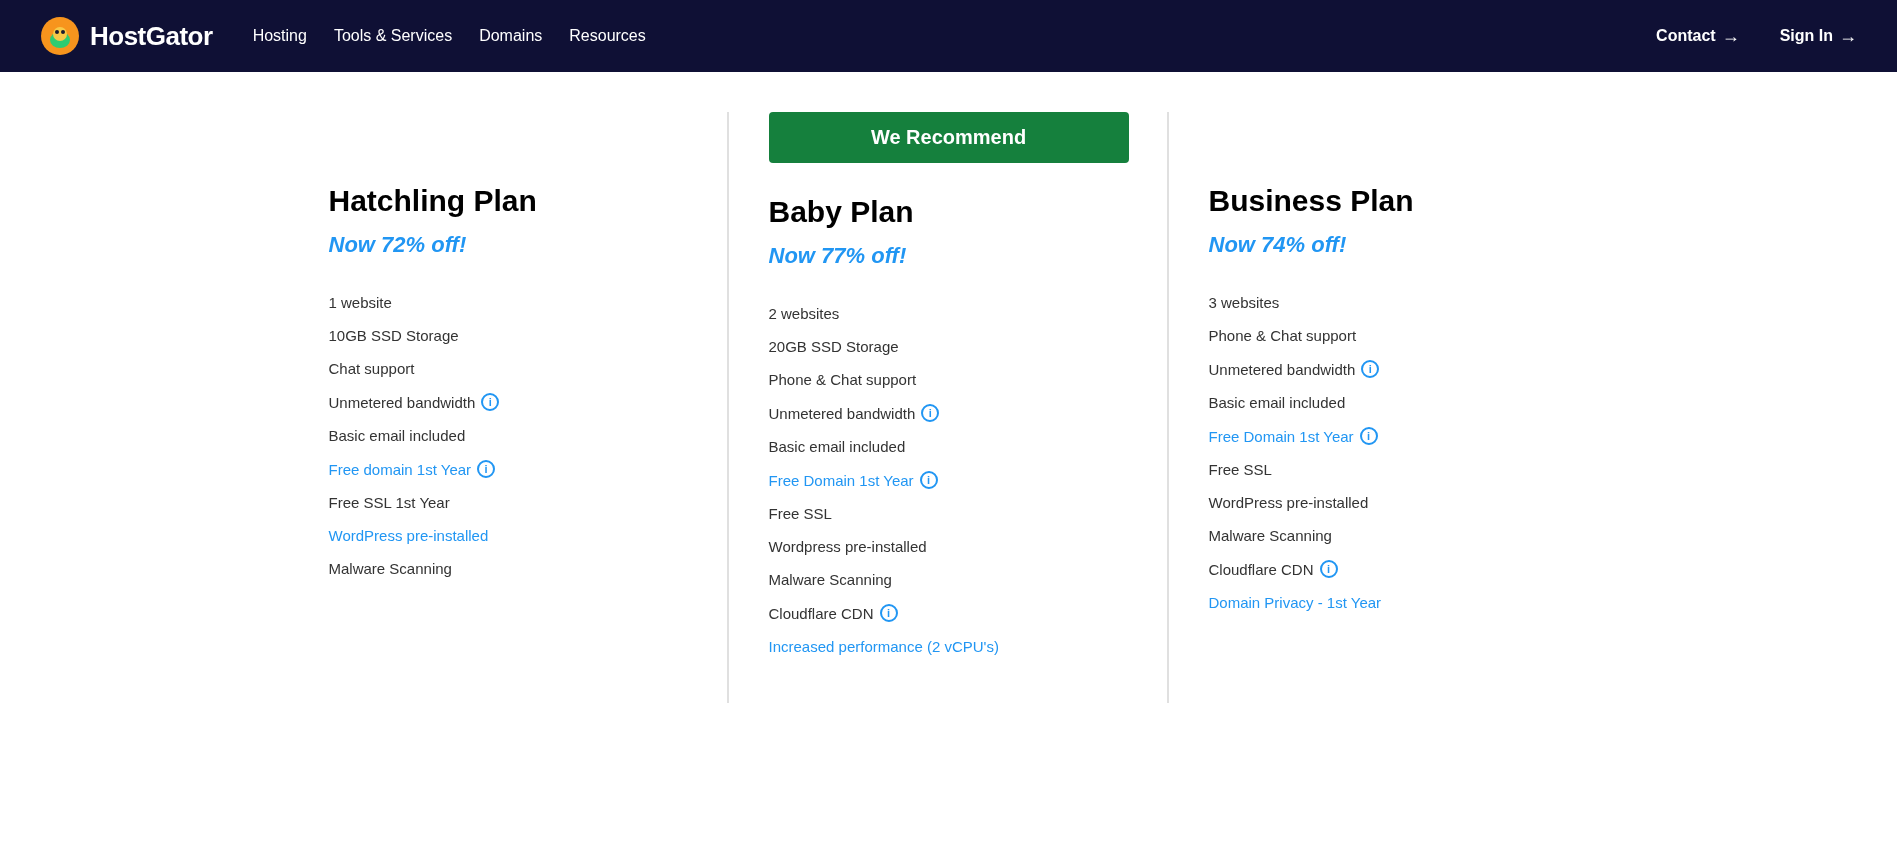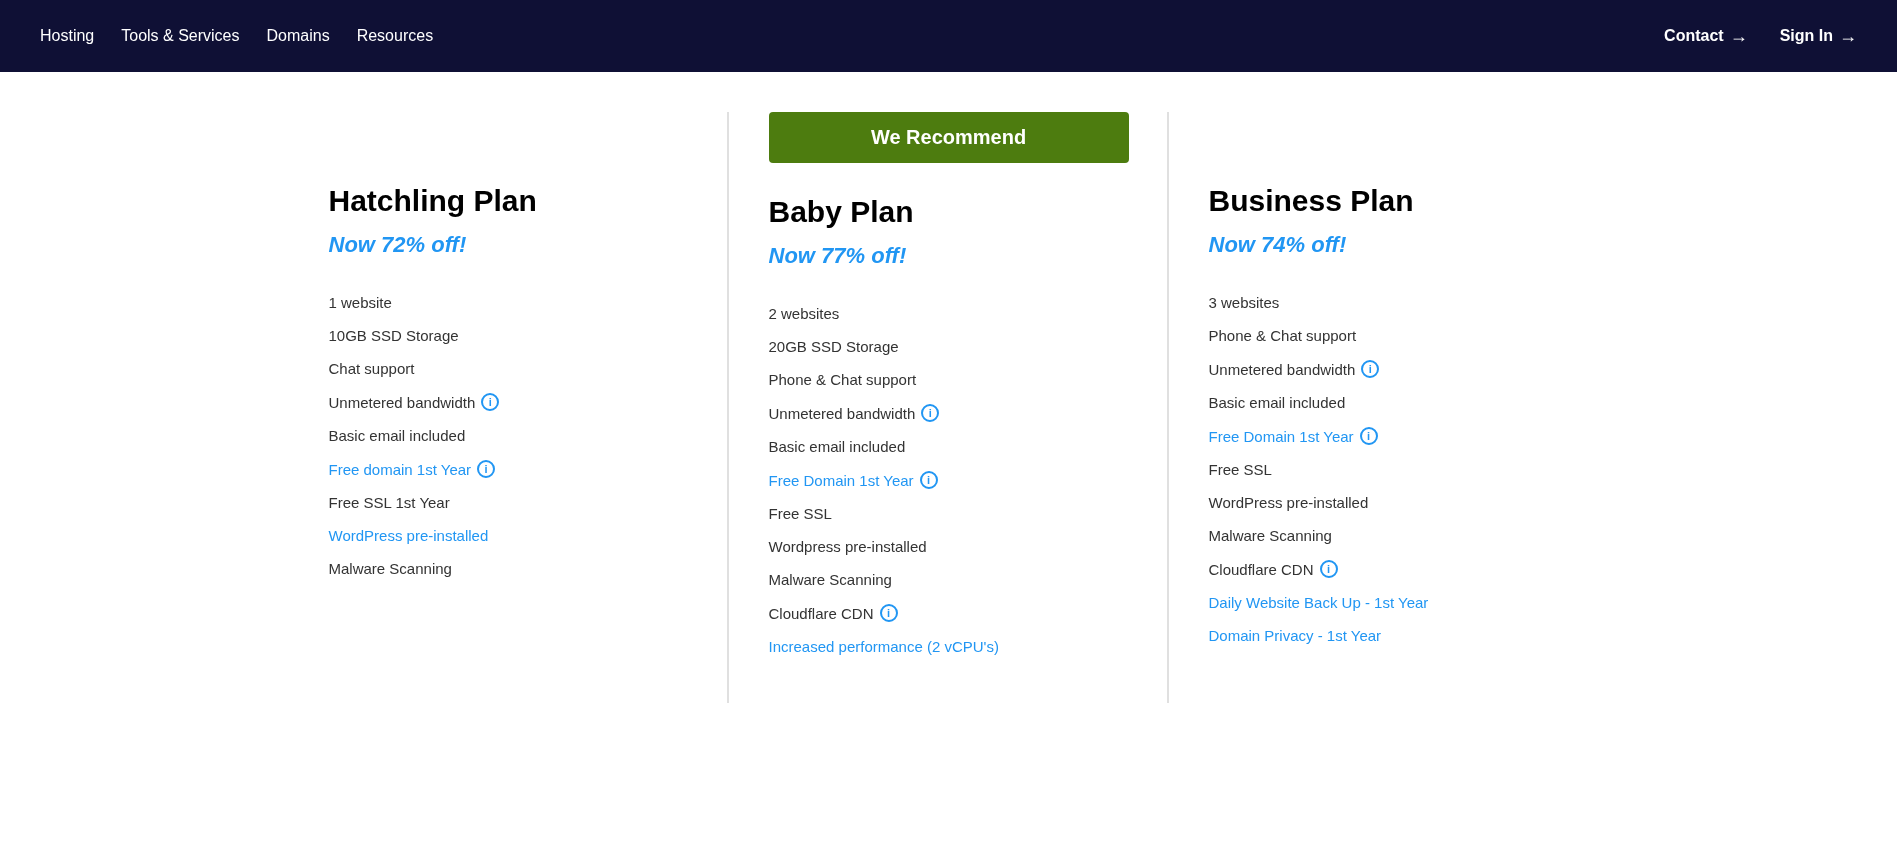--- a/index.html
+++ b/index.html
@@ -36,21 +36,21 @@
     }
     .nav-link {
       color: #fff;
       font-size: 16px;
       font-weight: 500;
       text-decoration: none;
       cursor: pointer;
     }
     .nav-right {
       display: flex;
-      gap: 32px;
+      gap: 40px;
       align-items: center;
     }
     .nav-action {
       color: #fff;
       font-size: 16px;
       font-weight: 600;
       text-decoration: none;
       display: flex;
       align-items: center;
       gap: 6px;
@@ -85,21 +85,21 @@
       content: '';
       position: absolute;
       right: 0;
       top: 0;
       bottom: 0;
       width: 2px;
       background: #e0e0e0;
     }
 
     .recommend-banner {
-      background: #4d7c0f;
+      background: #15803d;
       color: #fff;
       text-align: center;
       font-size: 20px;
       font-weight: 700;
       padding: 14px 0;
       border-radius: 4px;
       margin-bottom: 32px;
       max-width: 360px;
       margin-left: auto;
       margin-right: auto;
@@ -153,20 +153,31 @@
       font-size: 11px;
       font-weight: 700;
       cursor: pointer;
       flex-shrink: 0;
     }
   </style>
 </head>
 <body>
 
 <nav>
+  <div class="logo-area">
+
+    <svg class="logo-icon" viewBox="0 0 40 40">
+      <circle cx="20" cy="20" r="19" fill="#f7941d"></circle>
+      <ellipse cx="20" cy="24" rx="10" ry="8" fill="#2ecc71"></ellipse>
+      <ellipse cx="20" cy="18" rx="7" ry="7" fill="#f7c948"></ellipse>
+      <circle cx="17" cy="16" r="2" fill="#1a1a2e"></circle>
+      <circle cx="23" cy="16" r="2" fill="#1a1a2e"></circle>
+    </svg>
+    <span class="logo-text">HostGator</span>
+  </div>
   <div class="nav-links">
     <a class="nav-link">Hosting</a>
     <a class="nav-link">Tools &amp; Services</a>
     <a class="nav-link">Domains</a>
     <a class="nav-link">Resources</a>
   </div>
   <div class="nav-right">
     <a class="nav-action">
       <span>Contact</span>
       <span class="arrow">→</span>
@@ -291,22 +302,19 @@
             <span>WordPress pre-installed</span>
           </li>
         <li>
             <span>Malware Scanning</span>
           </li>
         <li>
           <span>Cloudflare CDN</span>
           <span class="info-icon">i</span>
         </li>
         <li class="highlight">
-            <span>Daily Website Back Up - 1st Year</span>
-          </li>
-        <li class="highlight">
             <span>Domain Privacy - 1st Year</span>
           </li>
       </ul>
     </div>
 
   </div>
 </section>
 
 </body></html>

